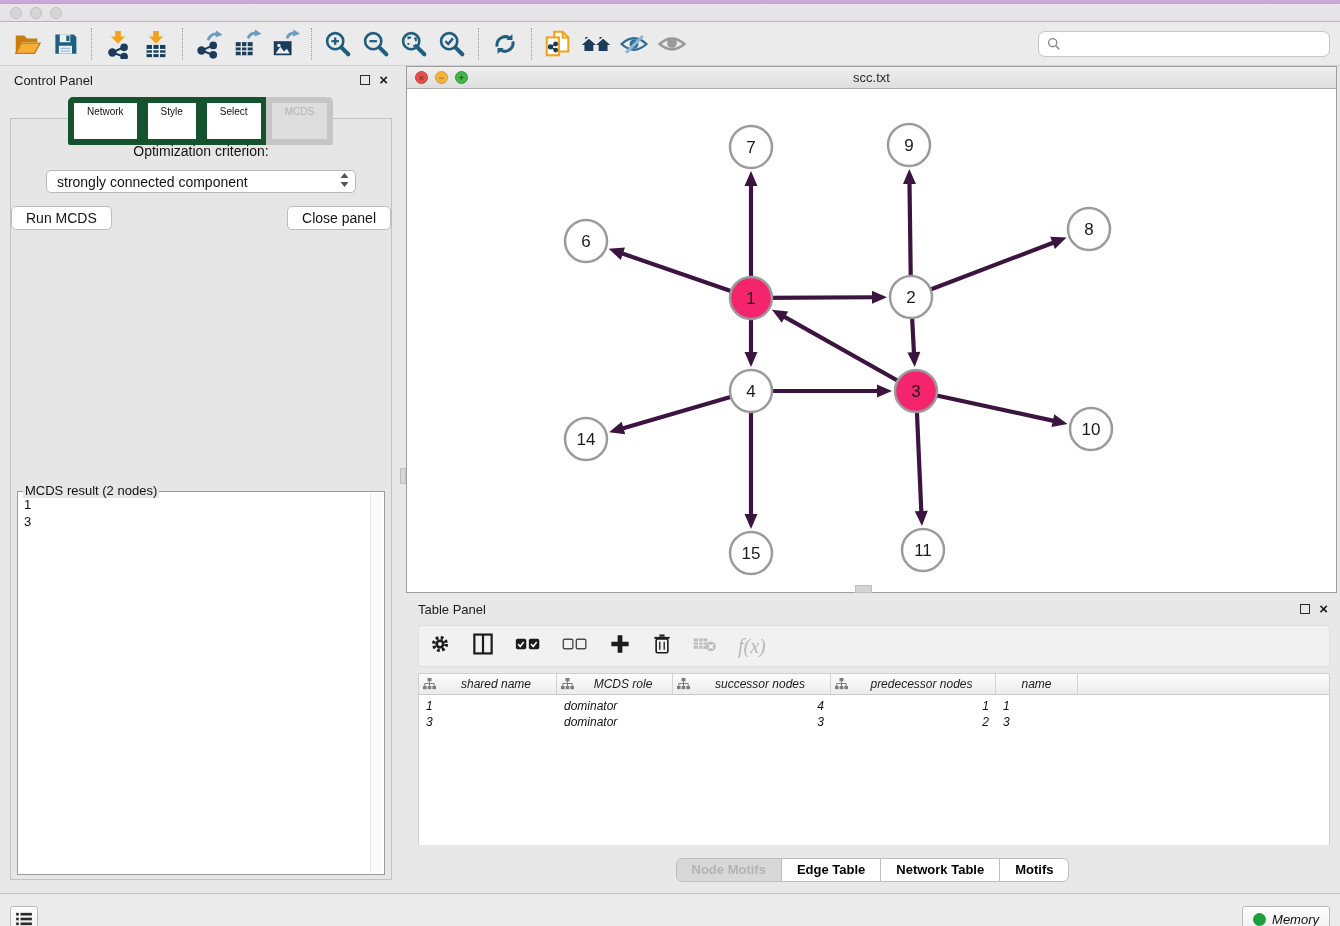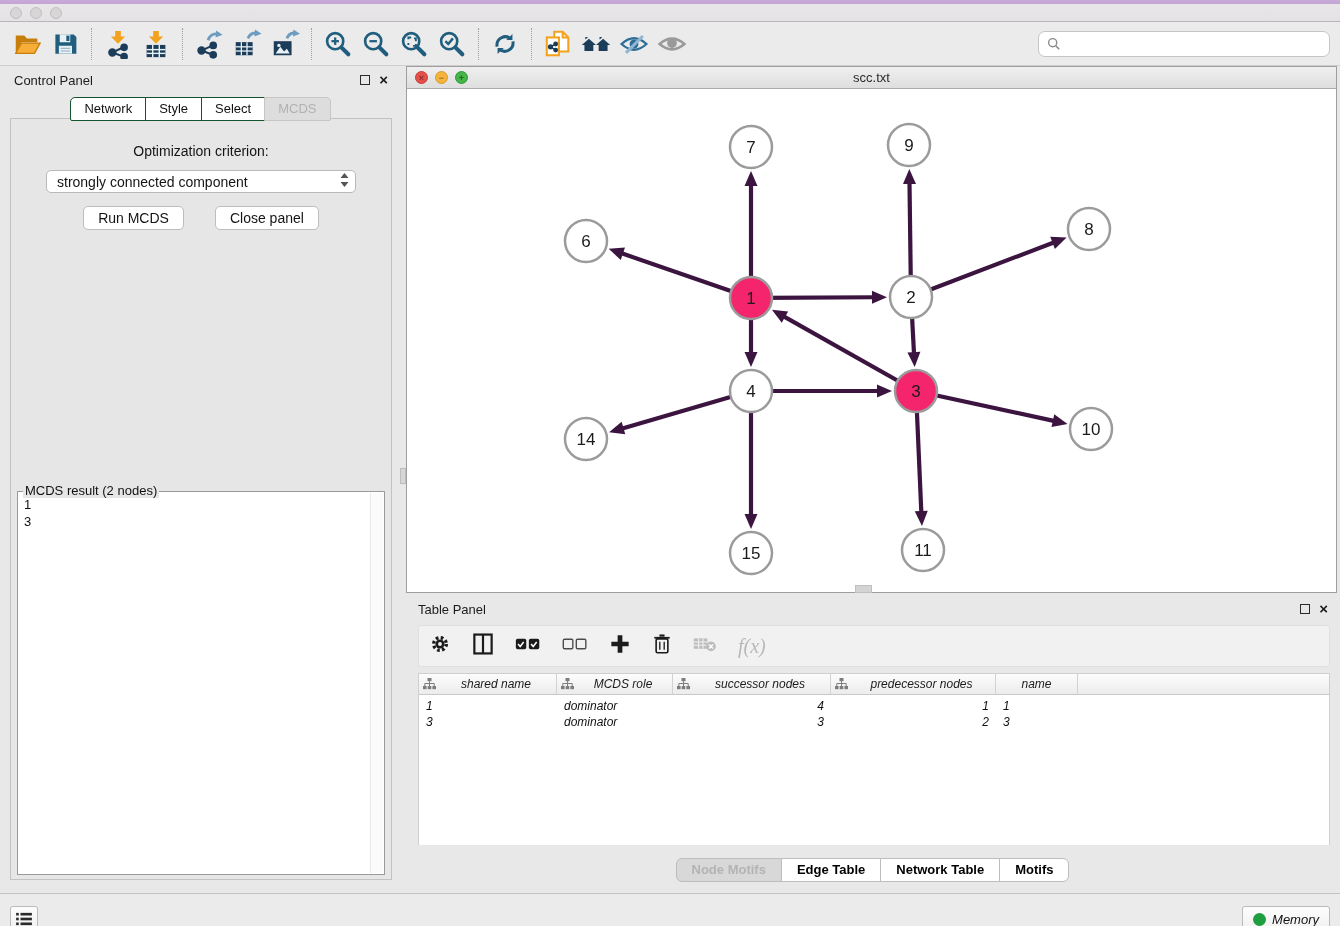--- a/index.html
+++ b/index.html
@@ -24,30 +24,30 @@
   .searchbox input { border:none; outline:none; flex:1; font-size:13px; font-family:"Liberation Sans",sans-serif; background:transparent; margin-left:6px; }
 
   
   .control-panel { position:absolute; left:2px; top:66px; width:398px; height:826px; background:#E9E8E8; }
   .panel-header { height:28px; display:flex; align-items:center; padding:0 12px; }
   .panel-title { font-size:13px; color:#1c1c1c; }
   .panel-header-icons { margin-left:auto; display:flex; align-items:center; gap:9px; }
   .float-ic { width:10px; height:10px; border:1.6px solid #2b2b2b; display:inline-block; }
   .close-ic { font-size:15px; font-weight:bold; color:#1b1b1b; line-height:10px; }
   .cp-tabs { position:absolute; left:0; right:0; top:31px; display:flex; justify-content:center; z-index:2; }
-  .cp-tab { padding:3px 13px 4px; font-size:13px; background:#fff; border:1px solid #14532d; margin-left:-1px; color:#111; }
+  .cp-tab { padding:3px 13px 22px; font-size:10px; background:#fff; border:6px solid #14532d; margin-left:-1px; color:#111; }
   .cp-tab:first-child { border-top-left-radius:5px; border-bottom-left-radius:2px; }
   .cp-tab:last-child { border-top-right-radius:5px; border-bottom-right-radius:2px; }
   .cp-tab.active { background:#DEDDDD; color:#B3B2B2; border-color:#C6C6C6; }
   .cp-content { position:absolute; left:8px; right:8px; top:52px; bottom:12px; background:#E7E6E6; border:1px solid #C3C2C2; }
   .opt-label { margin-top:24px; text-align:center; font-size:14px; color:#141414; }
   .criterion { margin:11px auto 0; width:310px; height:23px; background:#fff; border:1px solid #B9B9B9; border-radius:5px;
     display:flex; align-items:center; padding:0 6px 0 10px; font-size:14px; color:#141414; }
   .criterion .chev { margin-left:auto; }
-  .btn-row { margin-top:13px; display:flex; justify-content:center; gap:31px; }
+  .btn-row { margin-top:13px; display:flex; justify-content:space-between; gap:31px; }
   .pbtn { background:#fff; border:1px solid #BDBDBD; border-radius:5px; font-size:14px; color:#141414;
     padding:3px 14px; font-family:"Liberation Sans",sans-serif; }
   .result-box { position:absolute; left:6px; right:6px; top:372px; bottom:4px; border:1px solid #9A9A9A; background:#fff; }
   .result-legend { position:absolute; top:-9px; left:5px; background:#E7E6E6; padding:0 2px; font-size:13px; color:#111; }
   .result-text { position:absolute; left:2px; top:4px; right:16px; bottom:2px; font-size:13px; color:#111;
     white-space:pre-line; padding-left:4px; line-height:17px; overflow:hidden; }
   .result-scroll { position:absolute; right:1px; top:1px; bottom:1px; width:13px; background:#FBFBFB; border-left:1px solid #E8E8E8; }
 
   
   .v-splitter { position:absolute; left:400px; top:66px; width:6px; height:827px; }

